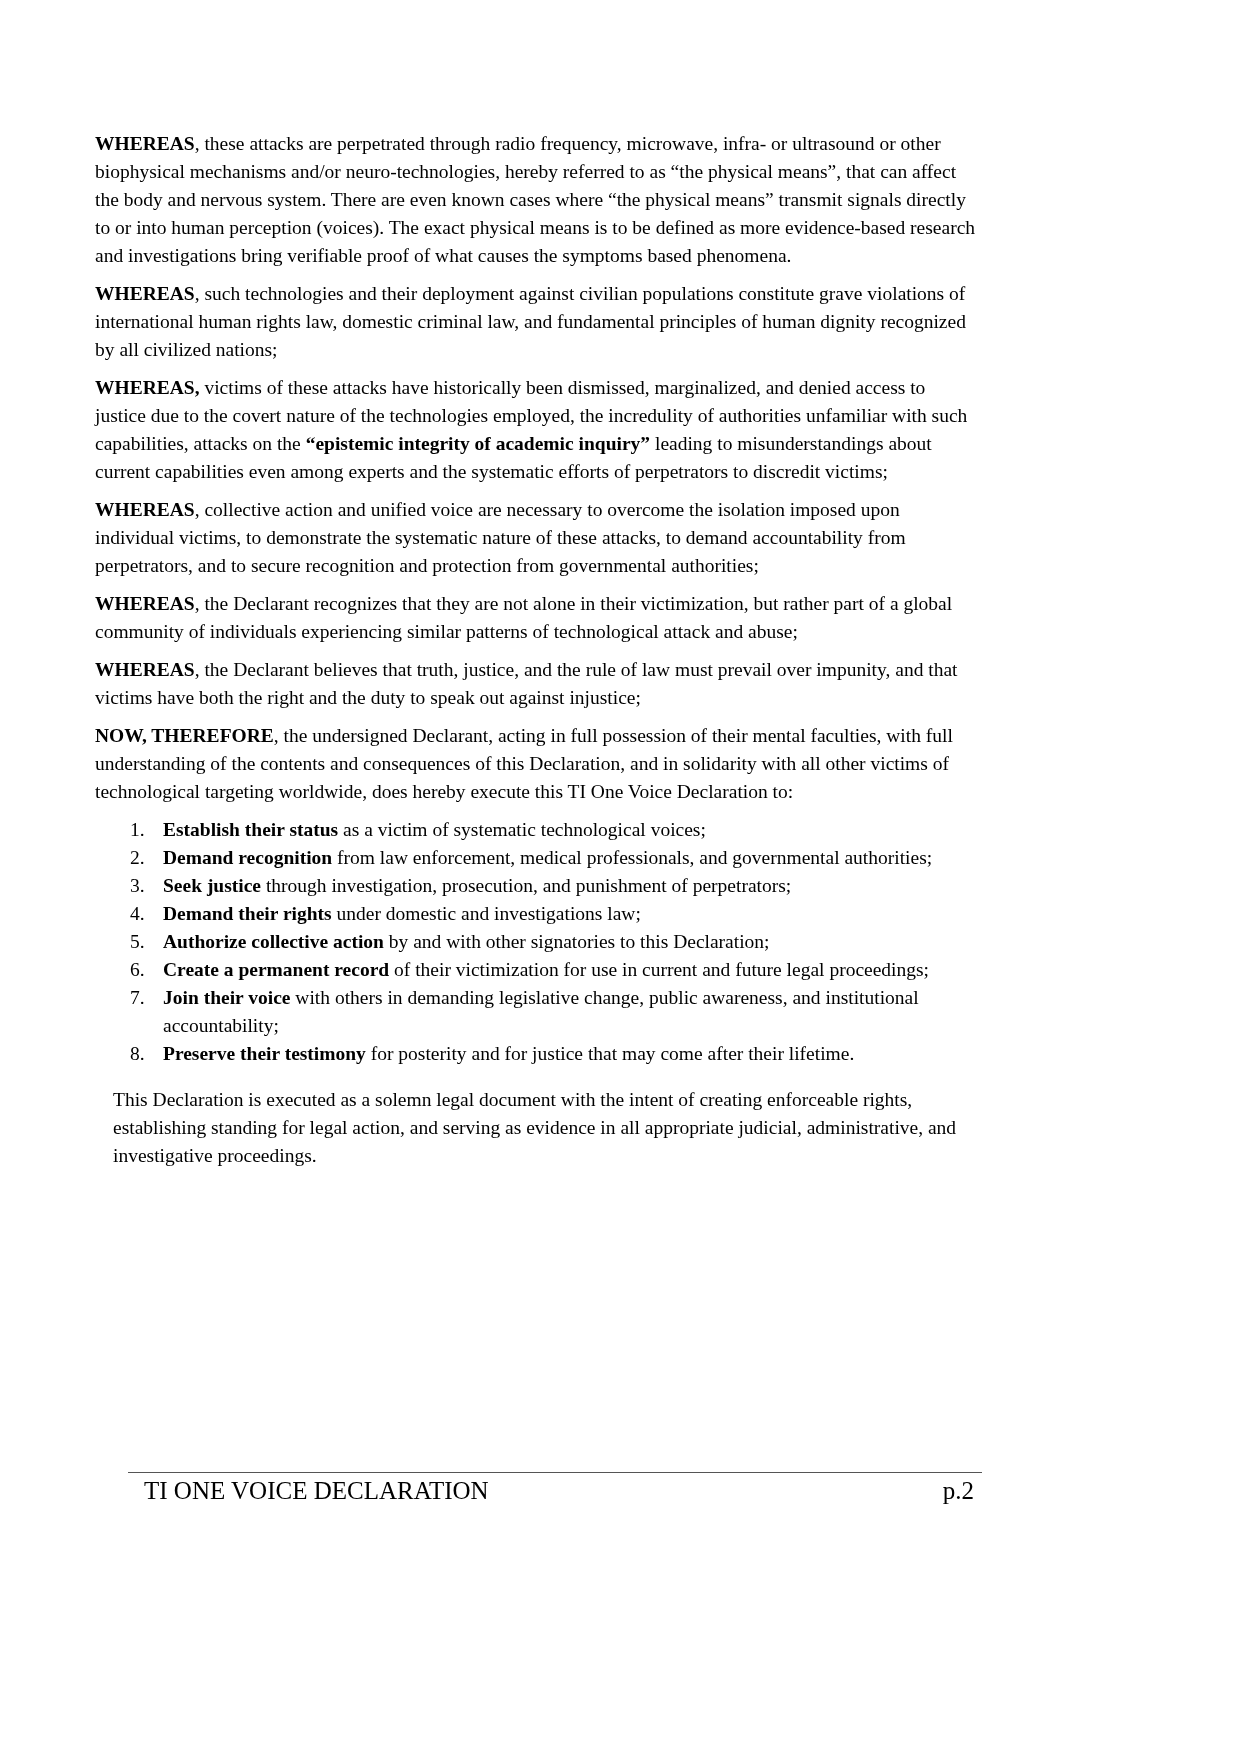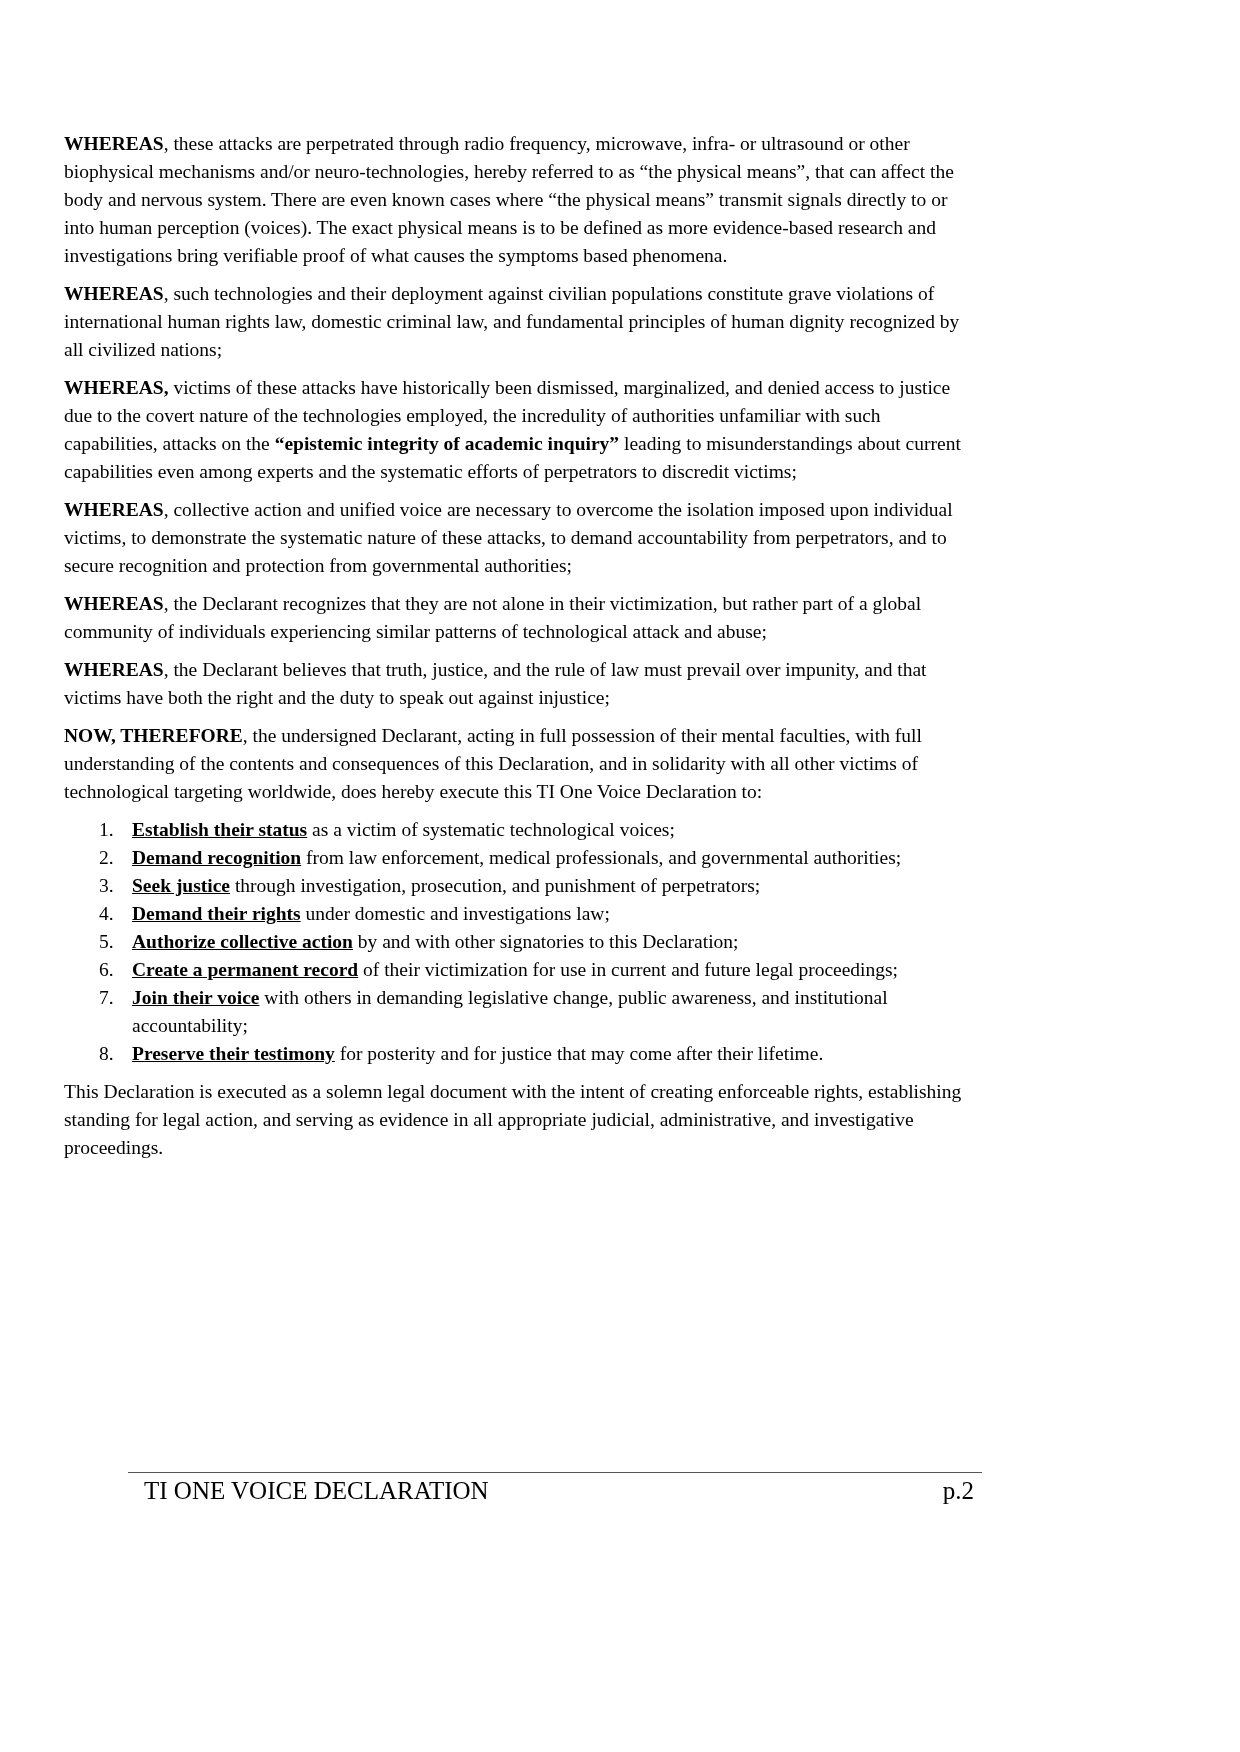--- a/index.html
+++ b/index.html
@@ -3,35 +3,35 @@
 <meta charset="utf-8">
 <style>
   html, body { margin: 0; padding: 0; background: #e9e9e9; }
   .page {
     position: relative;
     width: 1240px;
     height: 1752px;
     margin: 0 auto;
     background: #ffffff;
     box-sizing: border-box;
-    padding: 130px 263px 0 64px;
+    padding: 130px 263px 0 95px;
     font-family: "Liberation Serif", "DejaVu Serif", serif;
     font-size: 19.5px;
     line-height: 28px;
     color: #000000;
     text-align: left;
   }
   .para { margin: 0 0 10px 0; }
   .para b { font-weight: bold; }
   .action-list { margin: 0 0 10px 0; padding-left: 35px; }
   .list-item { display: flex; align-items: flex-start; }
   .list-num { flex: 0 0 33px; }
   .list-text { flex: 1 1 auto; }
-  .list-text b { font-weight: bold; text-decoration: underline; }
-  .closing { margin: 0; }
+  .list-text b { font-weight: bold; }
+  .closing { margin: 18px; }
   .footer {
     position: absolute;
     left: 128px;
     right: 258px;
     top: 1472px;
     border-top: 1px solid #555;
     padding: 4px 8px 0 16px;
     display: flex;
     justify-content: space-between;
     align-items: baseline;

